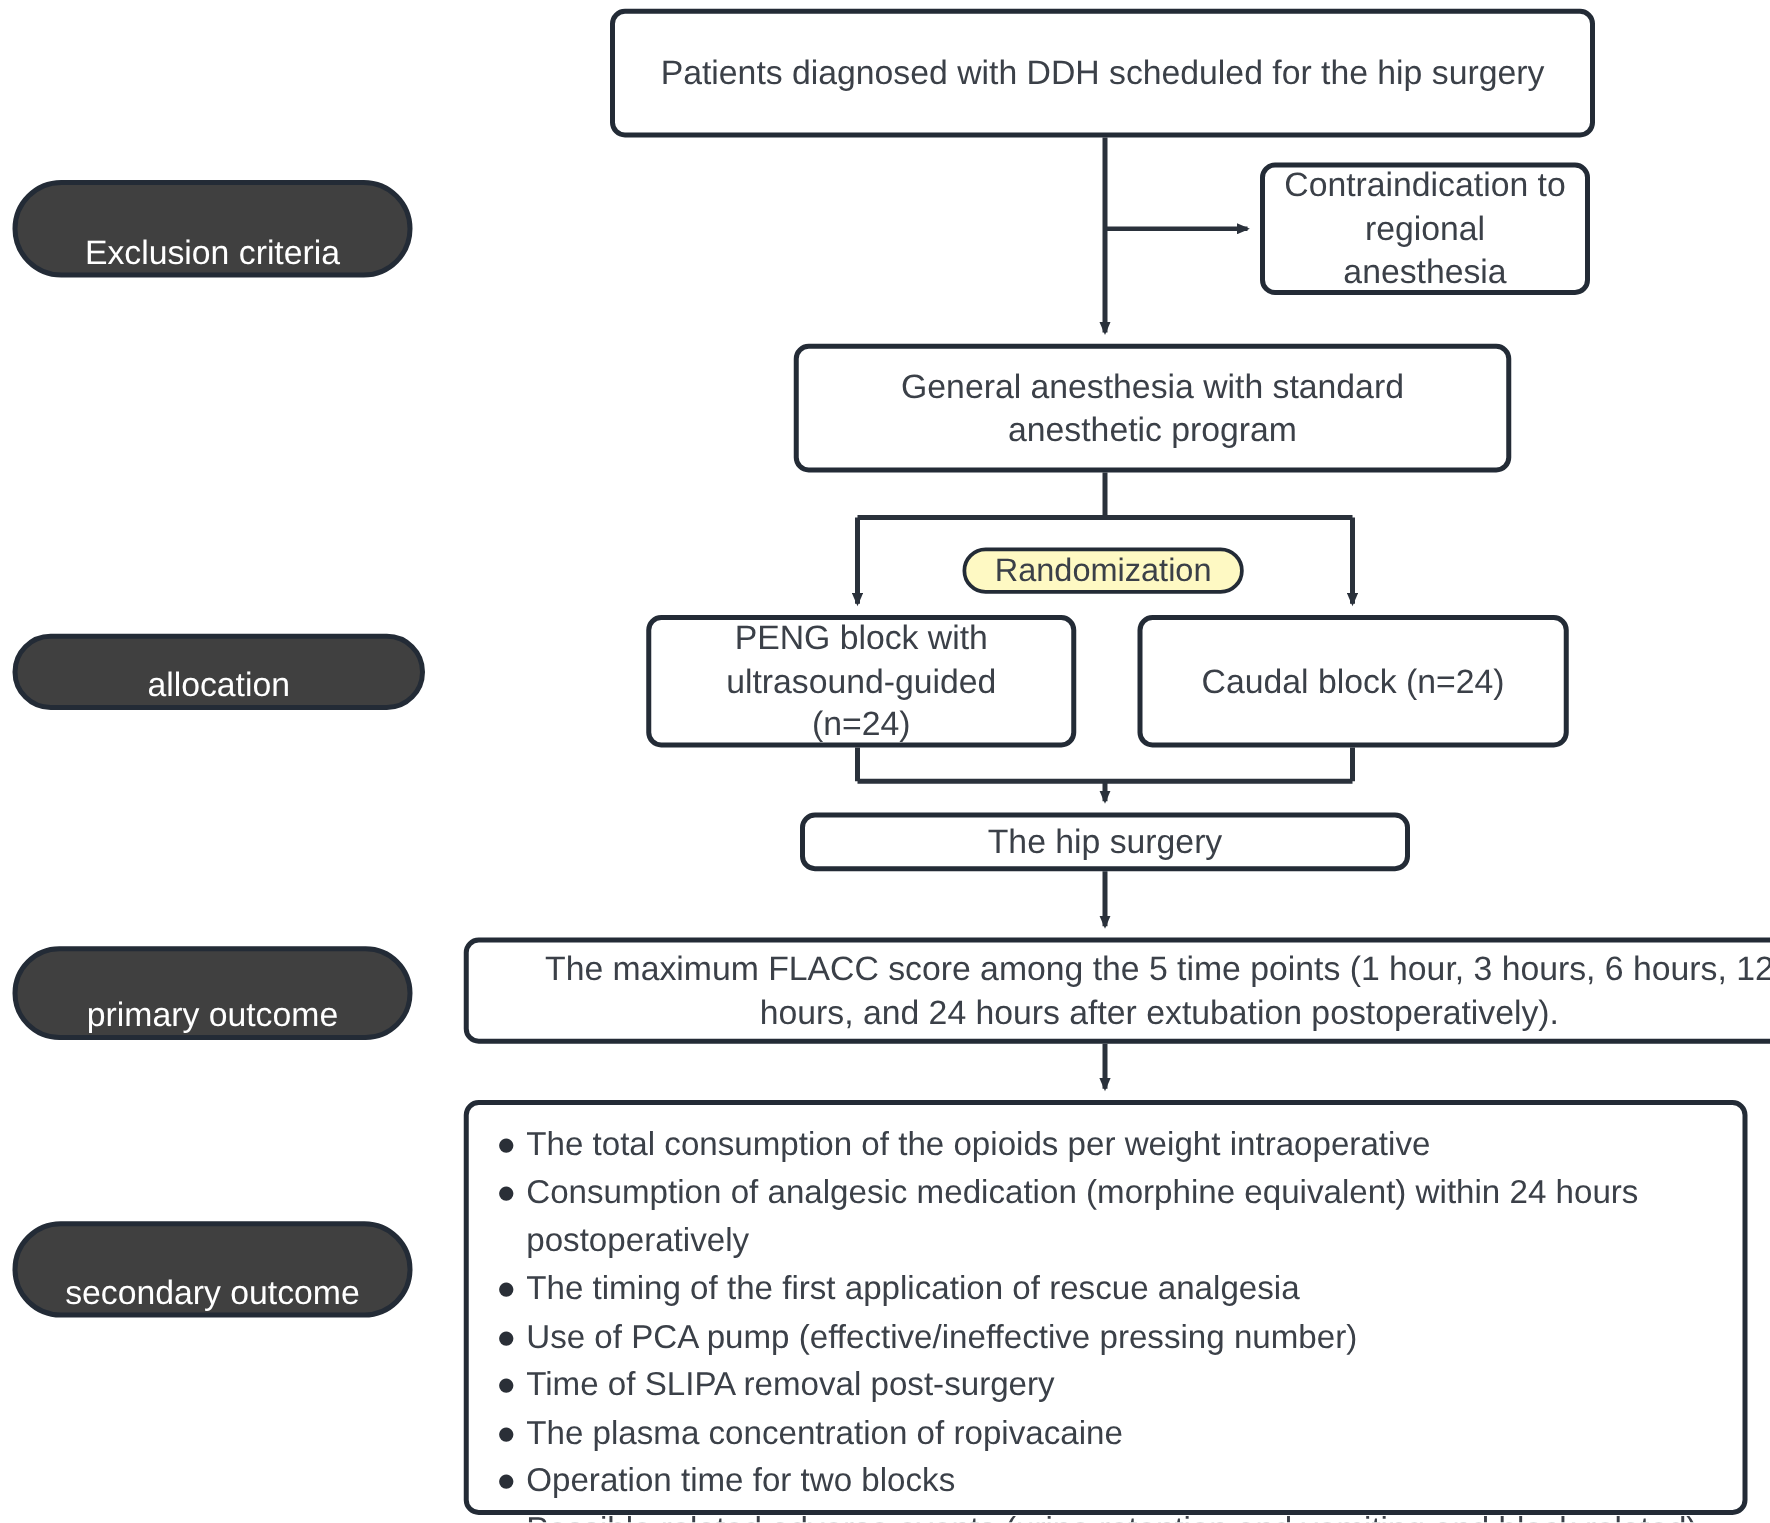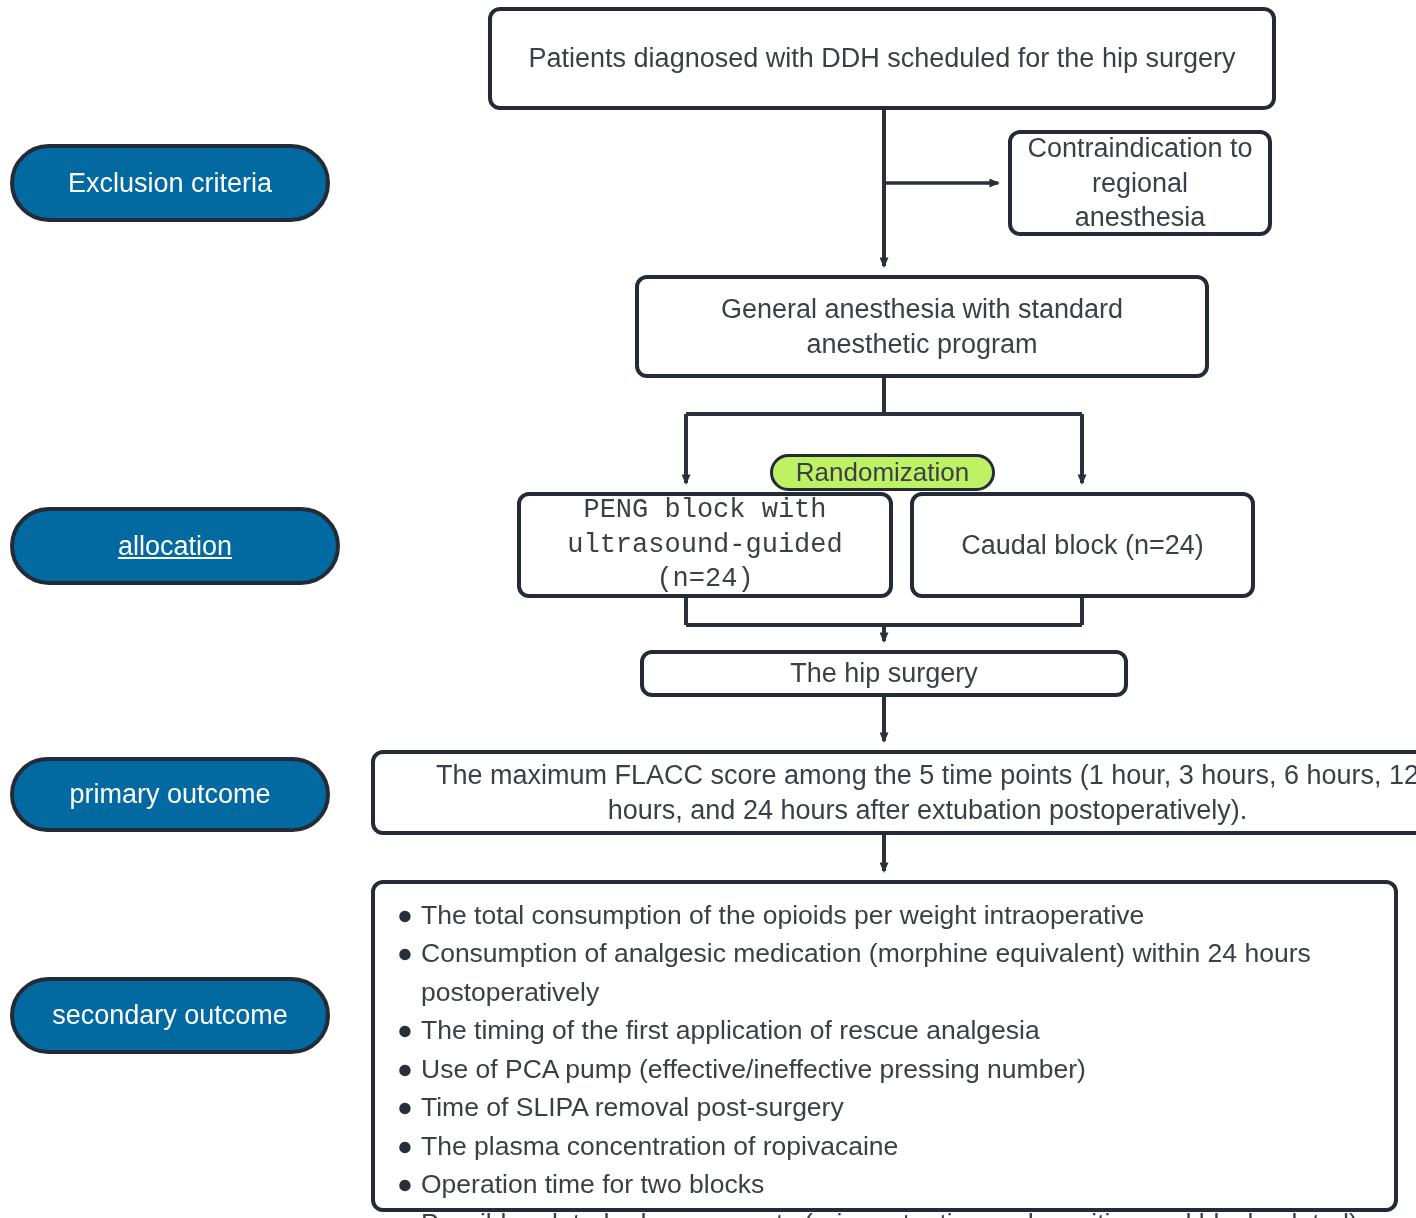--- a/index.html
+++ b/index.html
@@ -39,43 +39,42 @@
     line-height: 1.28;
     padding: 0 14px;
     z-index: 2;
   }
   .node .txt { display: block; white-space: pre-line; }
 
   .pill {
     position: absolute;
     box-sizing: border-box;
     border: 4px solid #232b36;
-    background: #0369a1;
+    background: #404040;
     border-radius: 999px;
     display: flex;
-    align-items: center;
+    align-items: flex-end;
     justify-content: center;
     text-align: center;
     color: #ffffff;
     font-size: 27px;
     z-index: 3;
   }
   .rand-pill {
     position: absolute;
     box-sizing: border-box;
     border: 3px solid #232b36;
-    background: #bef264;
+    background: #fef9c3;
     border-radius: 999px;
     display: flex;
     align-items: center;
     justify-content: center;
     color: #3b4048;
     font-size: 26px;
     z-index: 4;
-    margin-top: 16px;
   }
 
   .list-node {
     position: absolute;
     box-sizing: border-box;
     border: 4px solid #232b36;
     background: #ffffff;
     border-radius: 12px;
     z-index: 2;
     padding: 14px 18px 10px 20px;
@@ -135,21 +134,21 @@
       <path d="M884,697 L884,741" marker-end="url(#arrowhead)"></path>
 
       <path d="M884,835 L884,871" marker-end="url(#arrowhead)"></path>
     </g>
   </svg>
 
   <div class="pill" style="left:10px; top:144px; width:320px; height:78px;">
     <span>Exclusion criteria</span>
   </div>
 
-  <div class="pill" style="left:10px; top:507px; width:330px; height:78px;text-decoration:underline;">
+  <div class="pill" style="left:10px; top:507px; width:330px; height:61px;">
     <span>allocation</span>
   </div>
 
   <div class="pill" style="left:10px; top:757px; width:320px; height:75px;">
     <span>primary outcome</span>
   </div>
 
   <div class="pill" style="left:10px; top:977px; width:320px; height:77px;">
     <span>secondary outcome</span>
   </div>
@@ -165,21 +164,21 @@
 
   <div class="node" style="left:635px; top:275px; width:574px; height:103px;">
     <span class="txt">General anesthesia with standard
 anesthetic program</span>
   </div>
 
   <div class="rand-pill" style="left:770px; top:438px; width:225px; height:37px;">
     <span>Randomization</span>
   </div>
 
-  <div class="node" style="left:517px; top:492px; width:376px; height:106px;font-family:Liberation Mono, monospace;">
+  <div class="node" style="left:517px; top:492px; width:344px; height:106px;">
     <span class="txt">PENG block with
 ultrasound-guided
 (n=24)</span>
   </div>
 
   <div class="node" style="left:910px; top:492px; width:345px; height:106px;">
     <span class="txt">Caudal block  (n=24)</span>
   </div>
 
   <div class="node" style="left:640px; top:650px; width:488px; height:47px;">

